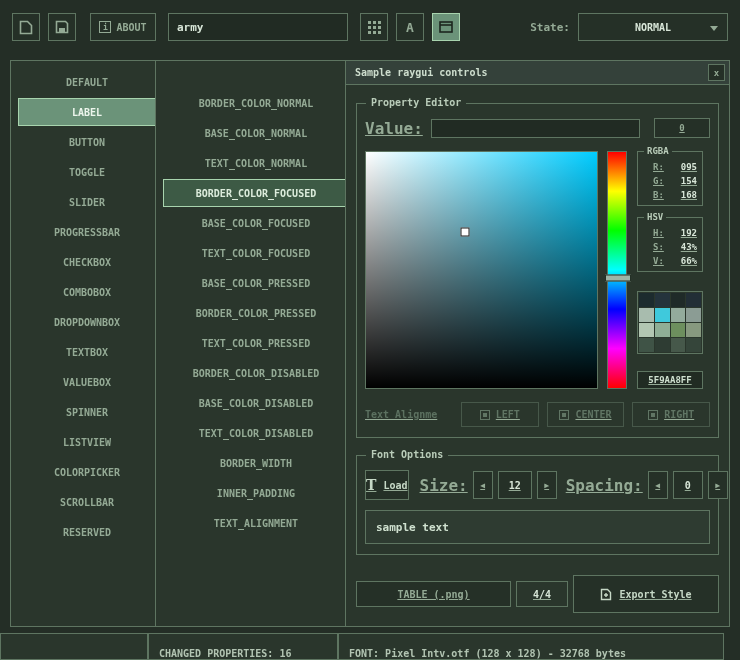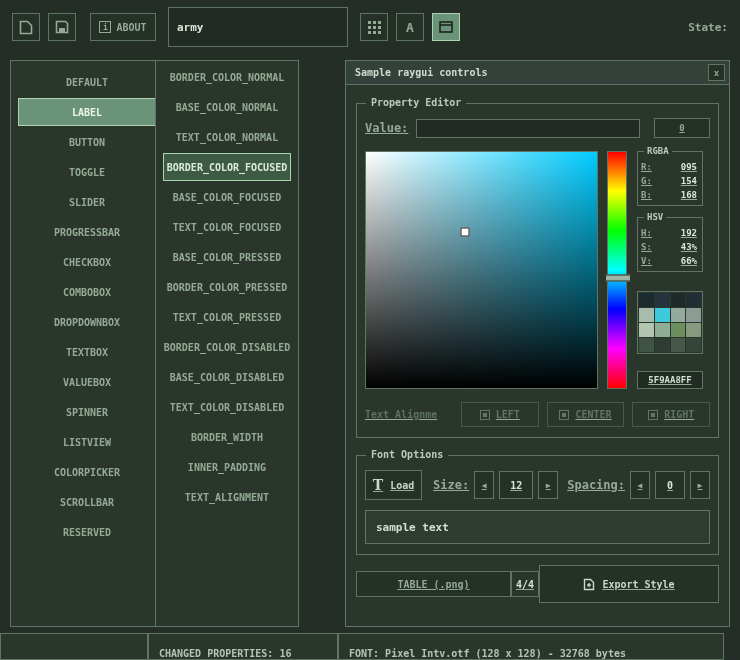--- a/index.html
+++ b/index.html
@@ -12,59 +12,59 @@
   html,body{margin:0;padding:0;}
   body{width:740px;height:660px;background:var(--bg);overflow:hidden;}
   .app{position:relative;width:740px;height:660px;font-weight:700;color:var(--text);}
 
   
   .toolbar{position:absolute;left:0;top:0;width:740px;height:54px;display:flex;align-items:center;padding:0 12px;gap:8px;}
   .tbtn{width:28px;height:28px;border:1px solid var(--border);background:var(--btn-bg);display:flex;align-items:center;justify-content:center;color:var(--text);flex:0 0 auto;cursor:pointer;}
   .tbtn.sel{background:var(--accent);border-color:var(--accent-border);color:#1c261e;}
   .about-btn{width:66px;height:28px;border:1px solid var(--border);background:var(--btn-bg);display:flex;align-items:center;justify-content:center;gap:5px;font-size:10px;color:var(--text);margin-left:6px;}
   .ibox{width:12px;height:12px;border:1px solid currentColor;font-size:8px;display:flex;align-items:center;justify-content:center;}
-  .name-input{width:180px;height:40px;background:var(--input-bg);border:1px solid var(--border);color:var(--text-bright);font-size:11px;font-weight:700;padding:0 8px;margin-left:4px;outline:none;}
+  .name-input{width:180px;height:28px;background:var(--input-bg);border:1px solid var(--border);color:var(--text-bright);font-size:11px;font-weight:700;padding:0 8px;margin-left:4px;outline:none;}
   .tgap{margin-left:4px;}
   .state-wrap{margin-left:auto;display:flex;align-items:center;gap:8px;}
   .state-label{font-size:11px;color:var(--text);}
   .dropdown{width:150px;height:28px;border:1px solid var(--border);background:var(--btn-bg);display:flex;align-items:center;justify-content:center;position:relative;font-size:10px;color:var(--text-bright);cursor:pointer;}
   .dd-arrow{position:absolute;right:9px;top:12px;width:0;height:0;border-left:4px solid transparent;border-right:4px solid transparent;border-top:5px solid var(--text);}
 
   
   .panel{position:absolute;background:var(--panel);border:1px solid var(--border);}
   .controls-col{left:10px;top:60px;width:154px;bottom:33px;padding-top:5px;}
-  .props-col{left:155px;top:60px;width:144px;bottom:33px;padding-top:0;}
+  .props-col{left:155px;top:60px;width:202px;bottom:33px;padding-top:26px;}
   .list-item{height:28px;margin:2px 7px;display:flex;align-items:center;justify-content:center;font-size:10px;color:var(--text);border:1px solid transparent;cursor:pointer;white-space:nowrap;}
   .controls-col .list-item.selected{background:var(--accent);border-color:var(--accent-border);color:#ecf5ec;}
   .props-col .list-item.selected{background:var(--focus-bg);border-color:var(--accent-border);color:#dcecdc;}
 
   
   .window{left:345px;top:60px;width:385px;bottom:33px;}
   .titlebar{height:24px;background:var(--titlebar-bg);border-bottom:1px solid var(--border);display:flex;align-items:center;padding:0 4px 0 9px;font-size:10px;color:#cdddcd;}
   .close-btn{margin-left:auto;width:17px;height:17px;border:1px solid var(--border);display:flex;align-items:center;justify-content:center;font-size:9px;color:var(--text);cursor:pointer;background:var(--btn-bg);}
   .win-content{padding:6px 10px 0 10px;text-decoration:underline;}
 
   .groupbox{position:relative;border:1px solid var(--border);margin-top:12px;padding:14px 8px 10px 8px;}
   .group-label{position:absolute;top:-7px;left:9px;background:var(--panel);padding:0 5px;font-size:10px;color:#b9ccb9;}
 
   .value-row{display:flex;align-items:center;gap:8px;}
-  .small-label{font-size:12px;color:var(--text);}
+  .small-label{font-size:16px;color:var(--text);}
   .value-input{flex:1;height:19px;border:1px solid var(--border);background:var(--input-bg);color:var(--text-bright);font-size:10px;font-weight:700;padding:0 6px;outline:none;}
   .value-btn{width:56px;height:20px;border:1px solid var(--border);background:var(--btn-bg);color:var(--text);font-size:9px;display:flex;align-items:center;justify-content:center;margin-left:6px;cursor:pointer;}
 
   .picker-row{display:flex;margin-top:13px;}
   .gradient{width:233px;height:238px;position:relative;border:1px solid var(--border);
     background:linear-gradient(to top,#000,rgba(0,0,0,0)),linear-gradient(to right,#fff,#00ccff);}
   .color-marker{position:absolute;width:9px;height:9px;background:#fff;border:1px solid #1b1b1b;transform:translate(-50%,-50%);cursor:pointer;}
   .hue-bar{width:20px;height:238px;margin-left:9px;position:relative;border:1px solid var(--border);
     background:linear-gradient(to bottom,#f00 0%,#ff0 16.6%,#0f0 33.3%,#0ff 50%,#00f 66.6%,#f0f 83.3%,#f00 100%);cursor:pointer;}
   .hue-marker{position:absolute;left:-3px;width:26px;height:7px;background:#9fb4a6;border:1px solid #243026;transform:translateY(-50%);cursor:pointer;}
 
   .side-col{width:66px;margin-left:10px;display:flex;flex-direction:column;justify-content:space-between;}
-  .mini-group{position:relative;border:1px solid var(--border);padding:8px 5px 3px 3px;text-align:center;}
+  .mini-group{position:relative;border:1px solid var(--border);padding:8px 5px 3px 15px;text-align:center;}
   .mini-label{position:absolute;top:-6px;left:6px;background:var(--panel);padding:0 3px;font-size:9px;color:#b9ccb9;}
   .mini-row{display:flex;justify-content:space-between;font-size:9px;line-height:14px;color:var(--text-bright);}
   .mini-row .k{color:var(--text);}
   .swatches{display:grid;grid-template-columns:repeat(4,1fr);gap:1px;border:1px solid var(--border);padding:1px;margin-top:8px;}
   .swatch{height:14px;cursor:pointer;}
   .hex-box{border:1px solid var(--border);height:18px;margin-top:6px;display:flex;align-items:center;justify-content:center;font-size:9px;color:#cfe0cf;background:var(--input-bg);}
 
   .align-row{display:flex;align-items:center;margin-top:13px;gap:8px;}
   .align-label{width:88px;overflow:hidden;white-space:nowrap;color:var(--text-dim);font-size:10px;flex:0 0 auto;}
   .align-btn{flex:1;height:25px;border:1px solid #47584a;color:#60756
@@ -73,23 +73,23 @@
   .align-icon::after{content:"";width:4px;height:4px;background:#607564;}
 
   .font-row{display:flex;align-items:center;gap:5px;}
   .load-btn{width:82px;height:30px;border:1px solid var(--border);background:var(--btn-bg);display:flex;align-items:center;justify-content:center;gap:7px;color:#c6d8c6;font-size:10px;cursor:pointer;}
   .t-glyph{font-family:"DejaVu Serif",serif;font-size:14px;line-height:14px;}
   .spin-btn{width:20px;height:28px;border:1px solid var(--border);background:var(--btn-bg);display:flex;align-items:center;justify-content:center;font-size:8px;color:var(--text);cursor:pointer;flex:0 0 auto;}
   .spin-val{width:34px;height:28px;border:1px solid var(--border);background:var(--btn-bg);display:flex;align-items:center;justify-content:center;font-size:10px;color:var(--text-bright);flex:0 0 auto;}
   .spin-val.narrow{width:30px;}
   .sample-input{margin-top:10px;width:100%;height:34px;border:1px solid var(--border);background:#2e3b31;color:#cfe0cf;font-size:11px;font-weight:700;padding:0 10px;outline:none;}
 
-  .bottom-row{display:flex;align-items:center;margin-top:10px;}
+  .bottom-row{display:flex;align-items:center;margin-top:20px;gap:5px;}
   .table-btn{width:155px;height:26px;border:1px solid var(--border);background:var(--btn-bg);display:flex;align-items:center;justify-content:center;font-size:10px;color:var(--text);cursor:pointer;}
-  .page-box{width:28px;height:26px;border:1px solid var(--border);display:flex;align-items:center;justify-content:center;font-size:10px;color:var(--text-bright);}
+  .page-box{width:52px;height:26px;border:1px solid var(--border);display:flex;align-items:center;justify-content:center;font-size:10px;color:var(--text-bright);}
   .export-btn{flex:1;height:38px;border:1px solid var(--border);background:var(--btn-bg);display:flex;align-items:center;justify-content:center;gap:7px;font-size:10px;color:#c6d8c6;cursor:pointer;}
 
   
   .statusbar{position:absolute;left:0;bottom:0;width:740px;height:27px;display:flex;}
   .seg{height:27px;border:1px solid var(--border);background:var(--panel);display:flex;align-items:flex-end;padding:0 10px;font-size:10px;color:#b2c4b2;white-space:nowrap;}
   .seg1{width:148px;}
   .seg2{width:190px;}
   .seg3{width:386px;}
   svg{display:block;}
 </style>
@@ -142,20 +142,24 @@
     <div class="tbtn sel">
       <span>
         <svg width="14" height="12" viewBox="0 0 14 12">
             <rect x="1" y="1" width="12" height="10" fill="none" stroke="currentColor" stroke-width="1.6"></rect>
             <line x1="1" y1="4" x2="13" y2="4" stroke="currentColor" stroke-width="1.6"></line>
           </svg>
       </span>
     </div>
     <div class="state-wrap">
       <span class="state-label">State:</span>
+      <div class="dropdown">
+        <span>NORMAL</span>
+        <span class="dd-arrow"></span>
+      </div>
     </div>
   </div>
 
   <div class="panel controls-col">
     <div class="list-item">DEFAULT</div>
     <div class="list-item selected">LABEL</div>
     <div class="list-item">BUTTON</div>
     <div class="list-item">TOGGLE</div>
     <div class="list-item">SLIDER</div>
     <div class="list-item">PROGRESSBAR</div>

